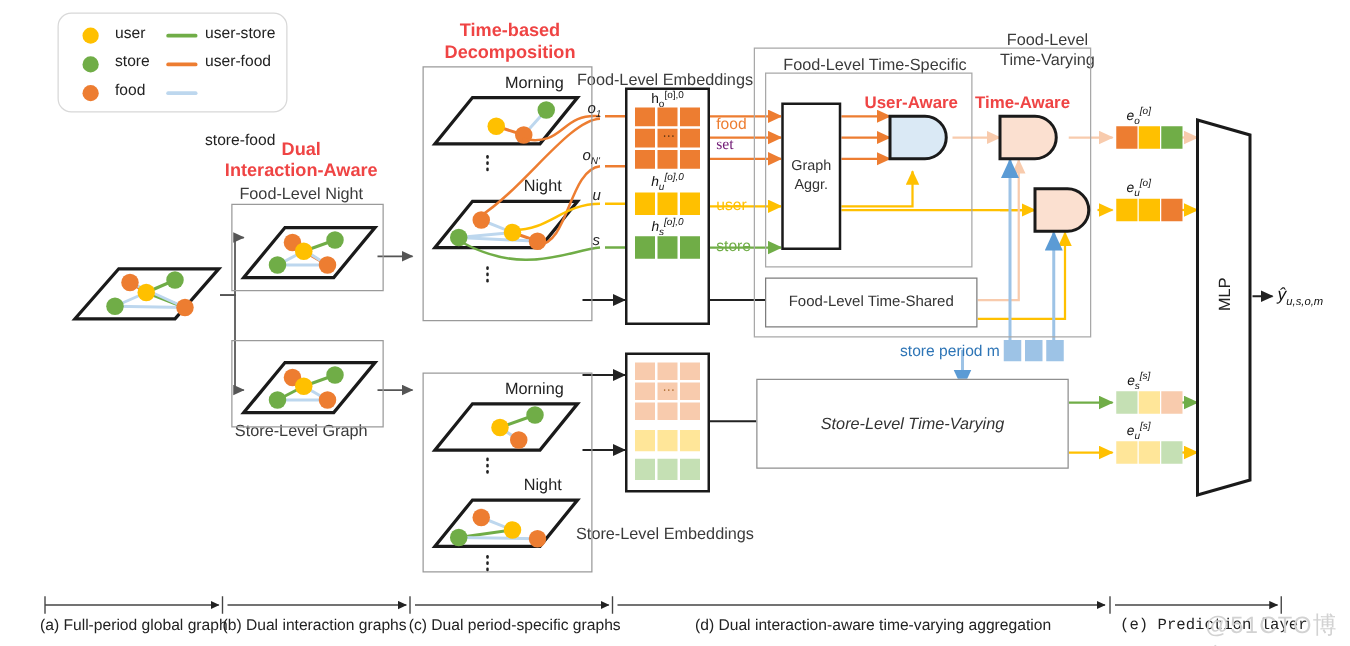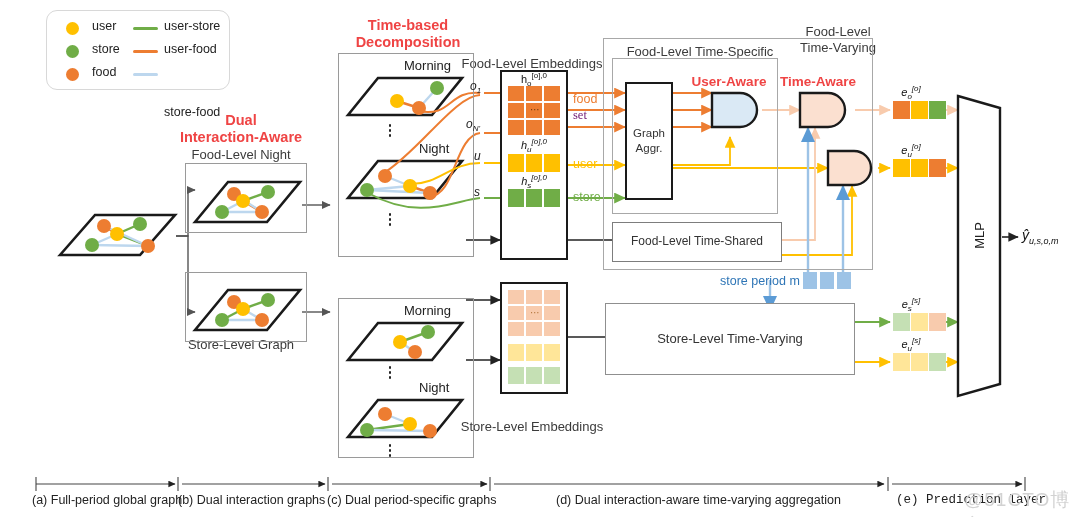--- a/index.html
+++ b/index.html
@@ -356,21 +356,21 @@
     <path d="M828,151 L854,151 A17,17 0 0 1 854,185 L828,185 z" fill="#FBE0D0" stroke="#1a1a1a" stroke-width="2.4"></path>
   </g>
 </svg>
 
 <div class="txt" style="left:720px;top:274px;font-size:12.5px;color:#2E75B6;">store period m</div>
 <div class="cell" style="left:803px;top:272px;width:14px;height:17px;background:#9DC3E6;"></div>
 <div class="cell" style="left:820px;top:272px;width:14px;height:17px;background:#9DC3E6;"></div>
 <div class="cell" style="left:837px;top:272px;width:14px;height:17px;background:#9DC3E6;"></div>
 
 <div class="panel" style="left:605px;top:303px;width:250px;height:72px;border-color:#8f8f8f;background:#fff;"></div>
-<div class="txt ctr" style="left:730px;top:332px;font-size:13px;color:#333;">Store-Level Time-Varying</div>
+<div class="txt ctr" style="left:730px;top:332px;font-size:13px;color:#333;font-style:italic;">Store-Level Time-Varying</div>
 
 <div class="txt ctr" style="left:911px;top:85px;font-size:11px;font-style:italic;color:#111;">
   <span>e</span><sub style="font-size:8px;">o</sub><sup style="font-size:8px;">[o]</sup></div>
 <div class="cell" style="left:893px;top:101px;width:17px;height:18px;background:#ED7D31;"></div>
 <div class="cell" style="left:911px;top:101px;width:17px;height:18px;background:#FFC000;"></div>
 <div class="cell" style="left:929px;top:101px;width:17px;height:18px;background:#70AD47;"></div>
 
 <div class="txt ctr" style="left:911px;top:143px;font-size:11px;font-style:italic;color:#111;">
   <span>e</span><sub style="font-size:8px;">u</sub><sup style="font-size:8px;">[o]</sup></div>
 <div class="cell" style="left:893px;top:159px;width:17px;height:18px;background:#FFC000;"></div>

